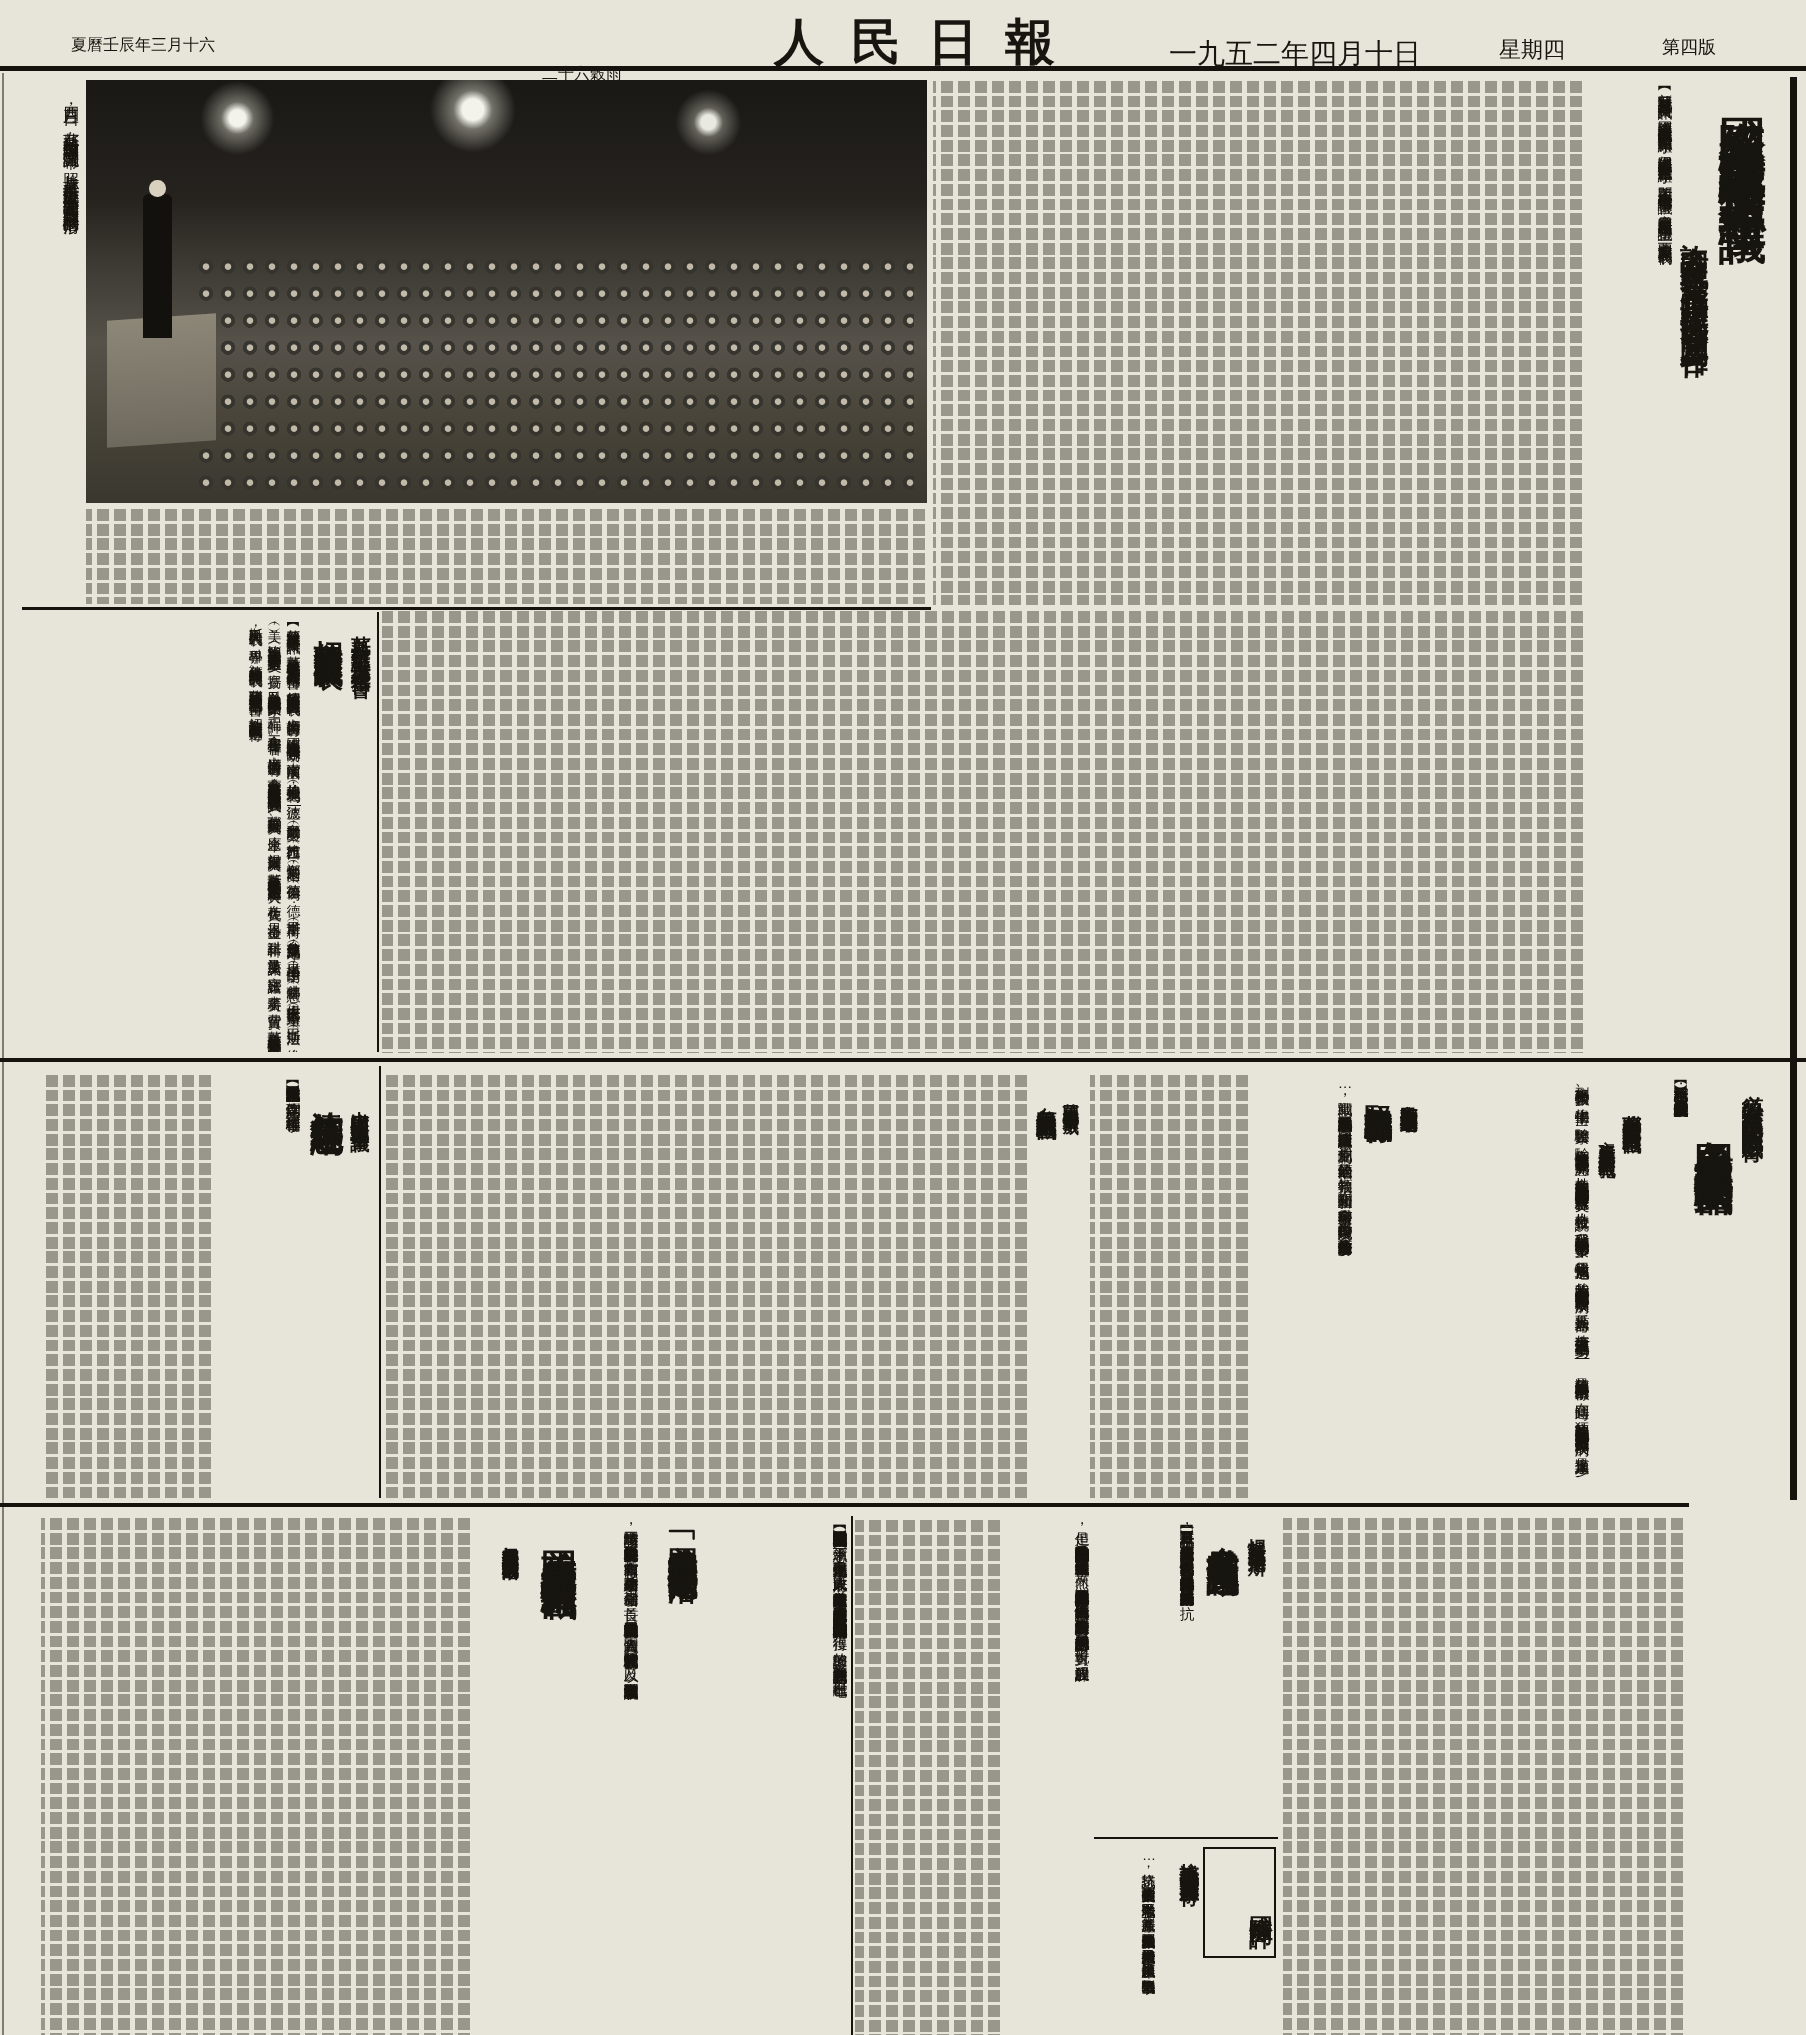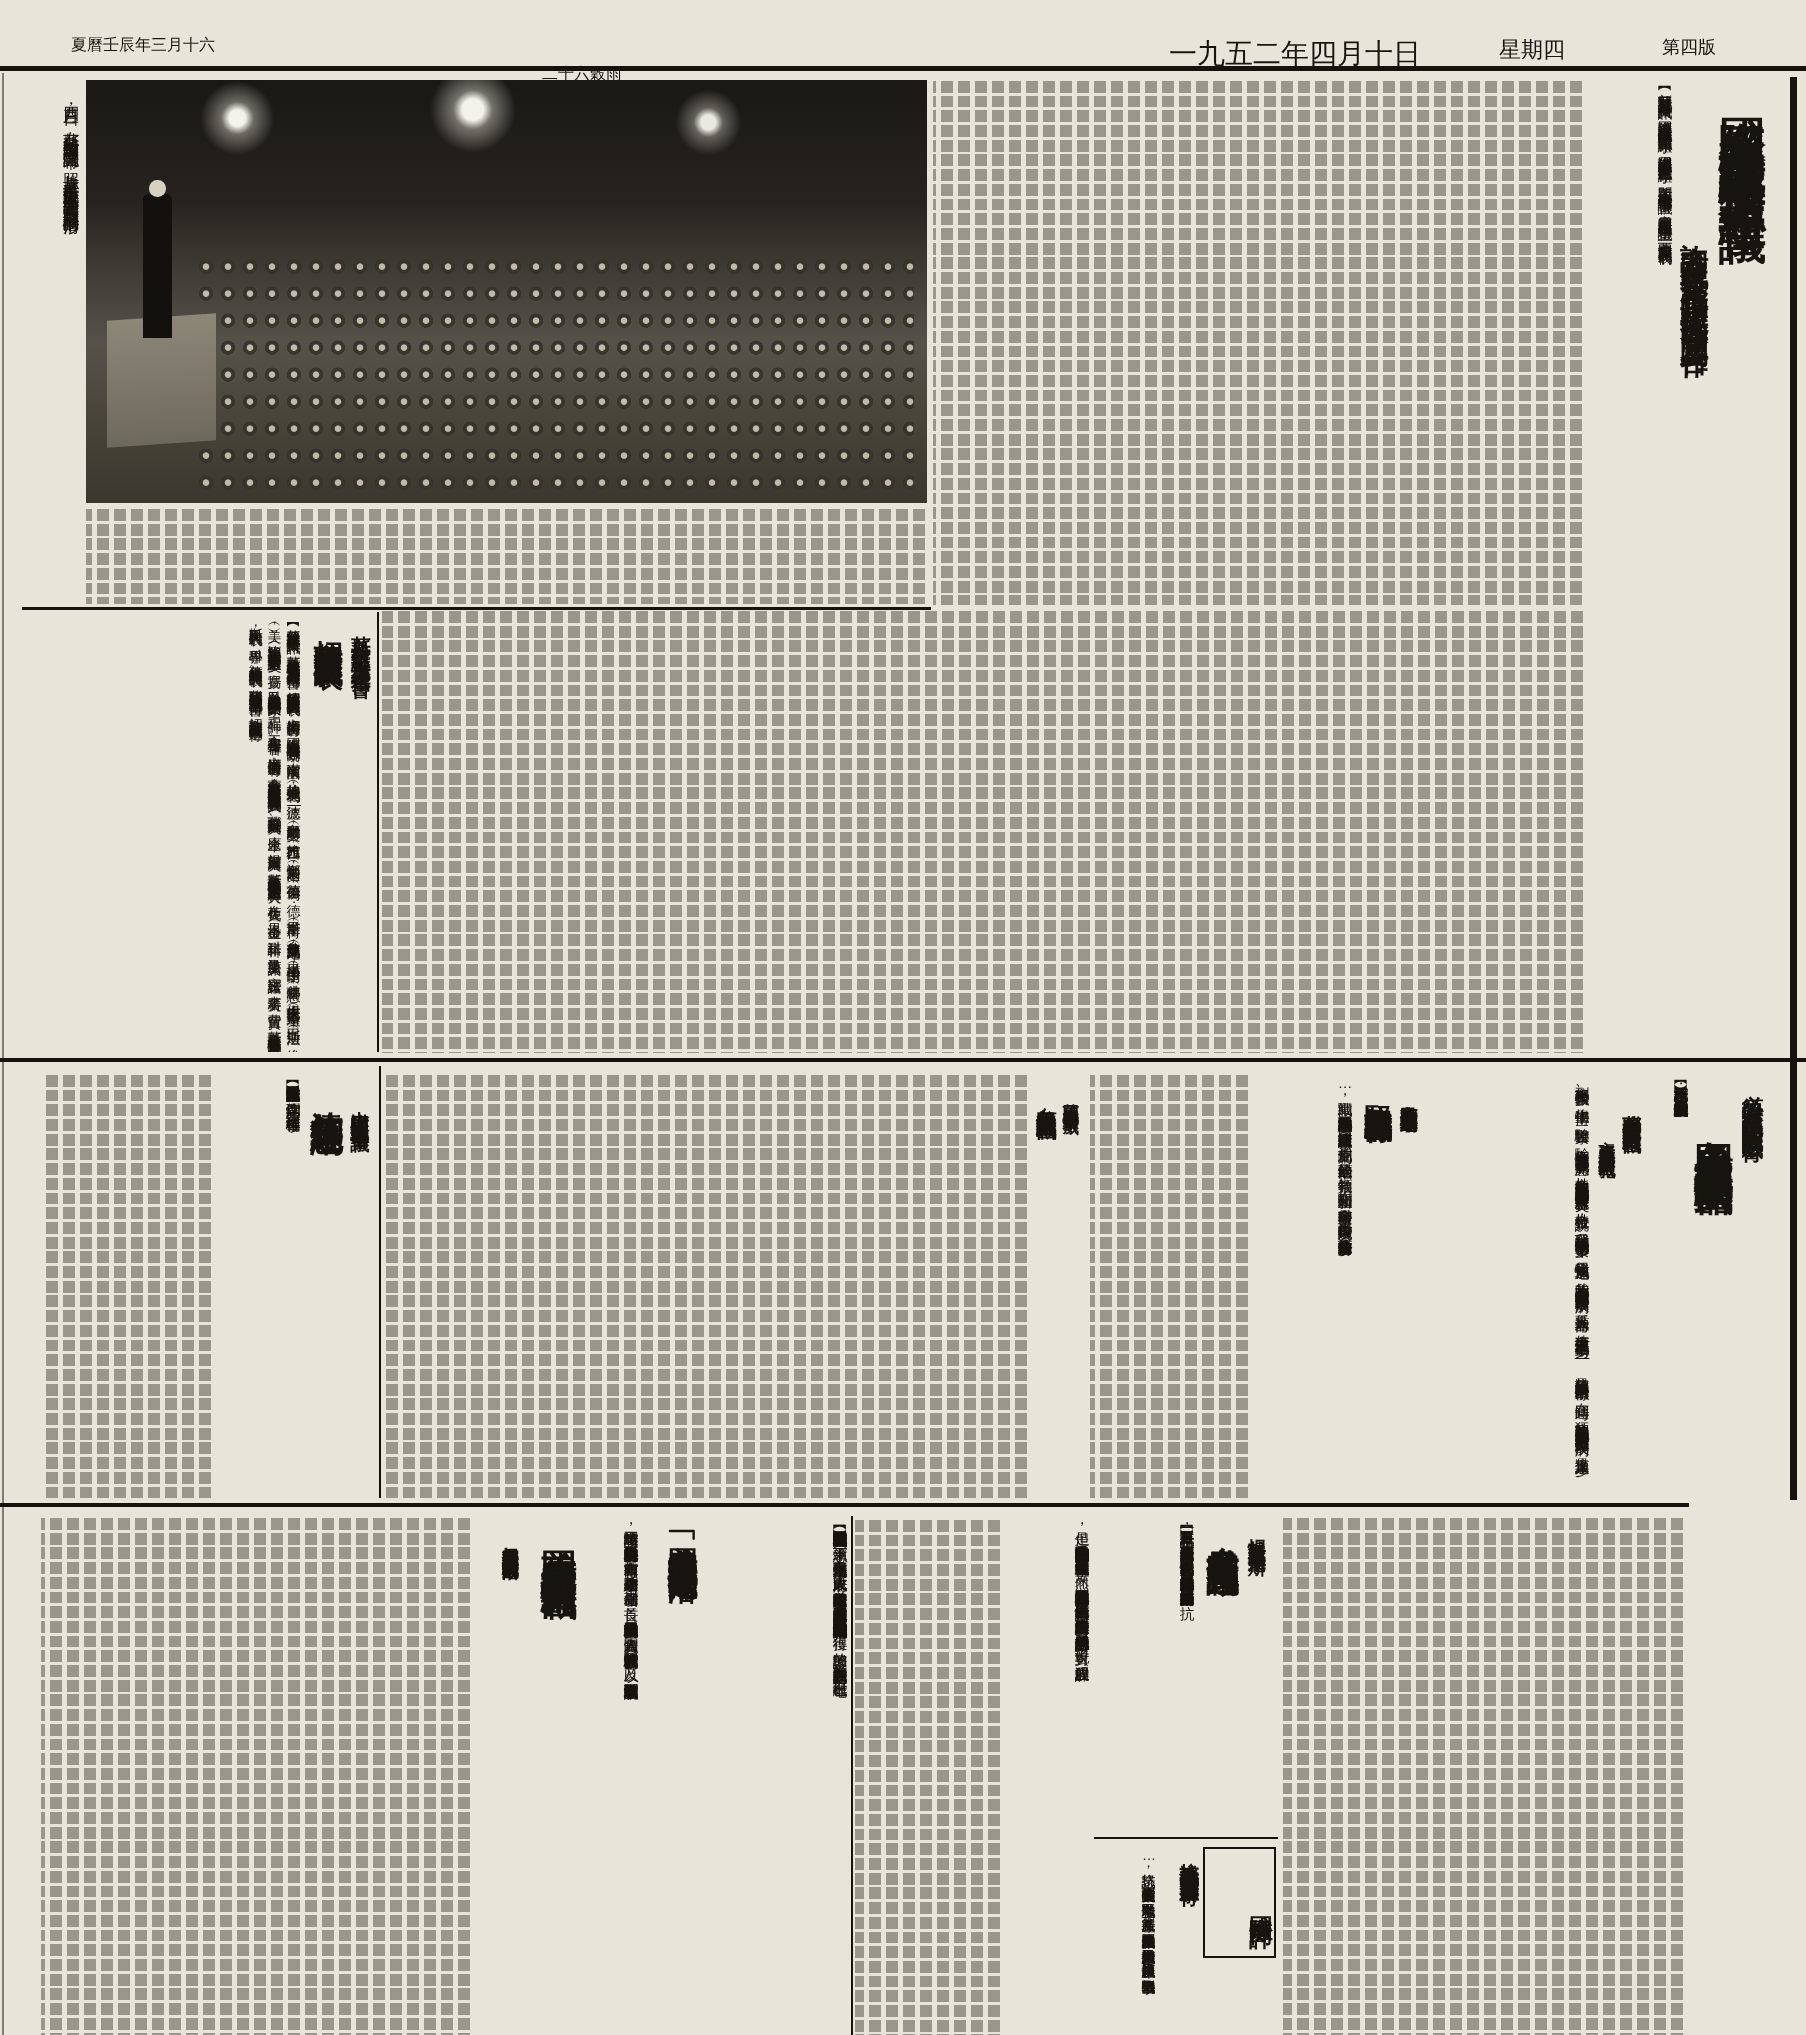--- a/index.html
+++ b/index.html
@@ -28,20 +28,21 @@
   .speaker{position:absolute;left:6.8%;top:27%;width:3.4%;height:34%;background:#12110d;border-radius:5.7px 5.7px 0 0;}
   .speaker::before{content:"";position:absolute;left:22%;top:-14px;width:16.3px;height:16.3px;border-radius:50%;background:#d9d1bf;}
 </style>
 </head>
 <body>
 
 <div class="pg">
 
   <div class="abs" style="left:71px;top:35px;font-size:16px;">夏曆壬辰年三月十六</div>
   <div class="abs" style="left:542px;top:35px;font-size:16px;margin-top:29px;">二十六穀雨</div>
+  <div class="abs hd" style="left:757px;top:9px;width:342px;text-align:center;font-size:50px;letter-spacing:27px;">人民日報</div>
   <div class="abs" style="left:1169px;top:35px;font-size:28px;">一九五二年四月十日</div>
   <div class="abs" style="left:1499px;top:35px;font-size:22px;">星期四</div>
   <div class="abs" style="left:1662px;top:35px;font-size:18px;">第四版</div>
   <div class="rule" style="left:0;top:66px;width:1807px;height:4.9px;"></div>
   <div class="rule" style="left:2.4px;top:73px;width:1.6px;height:2459px;opacity:.5;"></div>
   <div class="rule" style="left:1790px;top:77px;width:6.5px;height:1423px;"></div>
 
   <div class="abs v hd" style="left:1713px;top:80px;width:58px;height:975px;font-size:47px;letter-spacing:5.7px;">國際經濟會議繼續舉行三個工作小組會議</div>
   <div class="abs v" style="left:1680px;top:220px;width:31px;height:826px;font-size:28.5px;letter-spacing:4.9px;font-weight:700;">許多國家代表發言主張消除歧視擴大各國間貿易合作</div>
   <div class="abs v" style="left:1590px;top:81px;width:85px;height:971px;font-size:14.7px;letter-spacing:0.8px;line-height:1.38;">【新華社九日訊】據塔斯社莫斯科訊：國際經濟會議的三個工作小組（發展國際貿易工作小組、促進國際經濟合作解決社會問題工作小組…問題工作小組）在七日繼續舉行了會議。在發展國際貿易工作小組會議上，西方國家的工商界代表們…</div>

